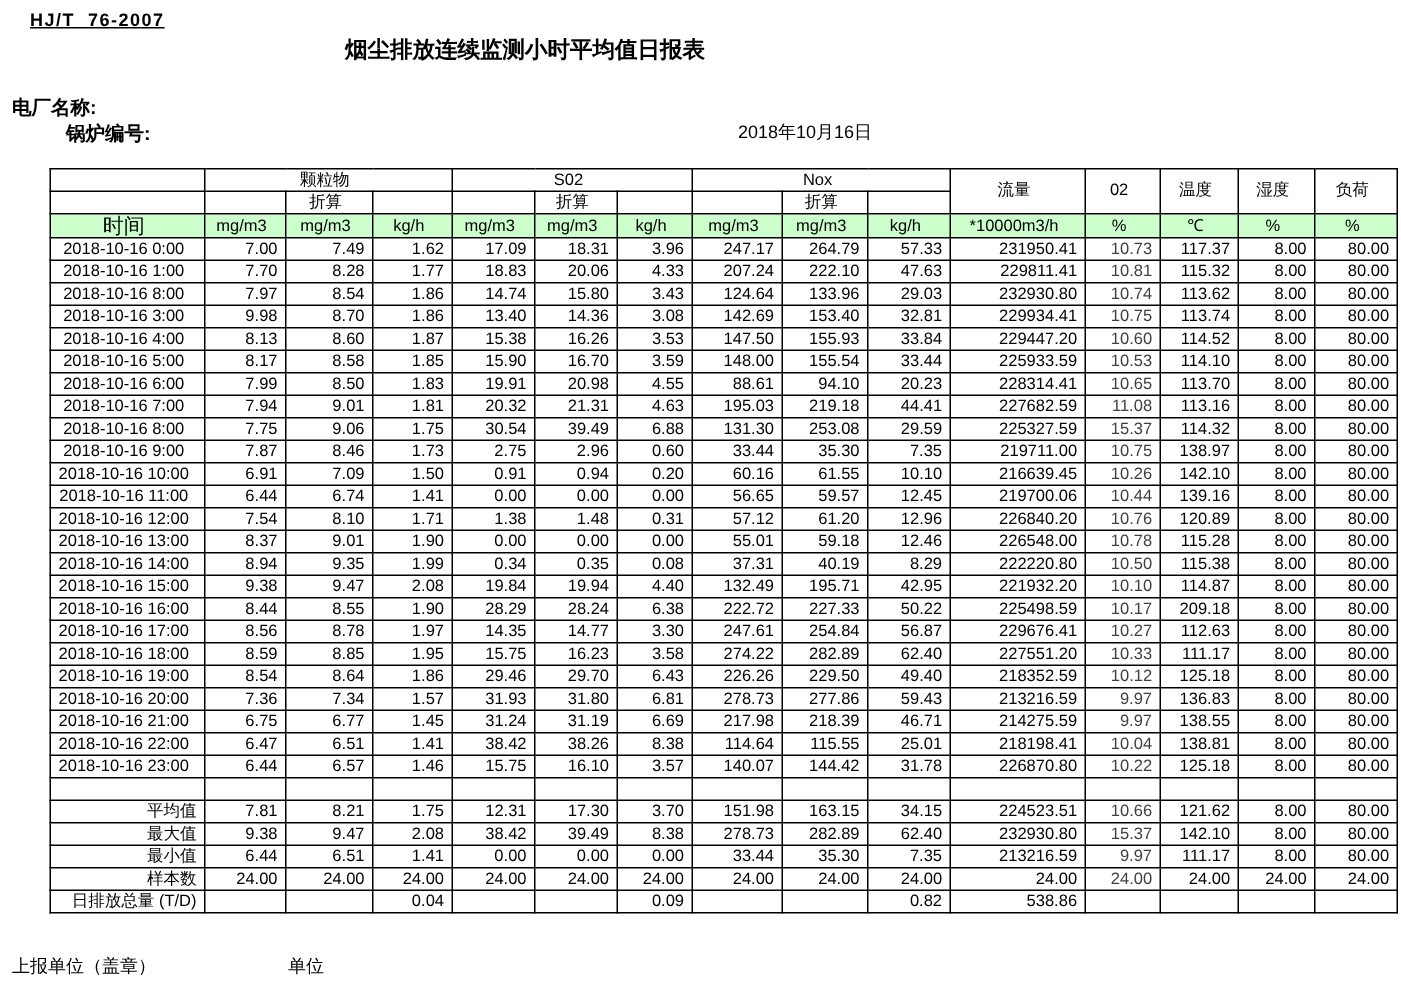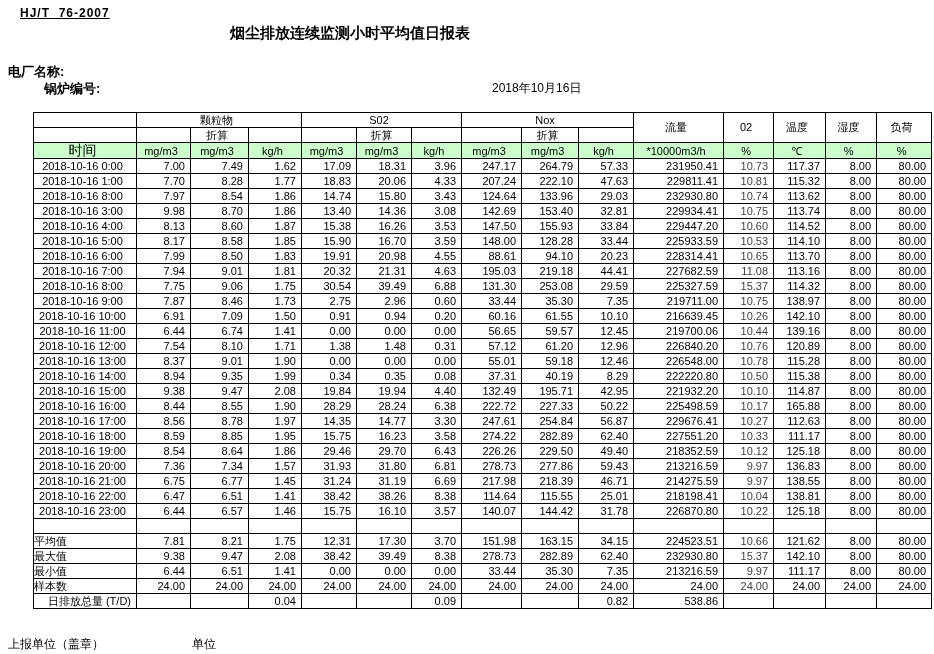--- a/index.html
+++ b/index.html
@@ -12,21 +12,21 @@
   .date{position:absolute;left:492px;top:80px;font-size:12px;}
   table.report{position:absolute;left:33px;top:112px;border-collapse:collapse;table-layout:fixed;width:898px;}
   table.report td{border:1px solid #000;height:14px;font-size:11px;line-height:1.1;
         padding:0 5px 0 0;overflow:hidden;white-space:nowrap;vertical-align:middle;}
   .h td{height:13px;text-align:center;font-size:12px;padding:0;}
   .units td{height:19px;background:#ccffcc;text-align:center;font-size:11px;padding:0;}
   .units td.time-h{font-size:14px;}
   td.tcol{text-align:center;padding-right:6px;}
   td.num{text-align:right;}
   td.o2{color:#3f3f3f;}
-  td.sum-label{padding-right:3px;border-left:none;}
+  td.sum-label{text-align:right;padding-right:3px;border-left:none;}
   td.sum-label.lbl-left{text-align:right;padding-left:2px;}
   .foot1{position:absolute;left:8px;top:620px;font-size:12px;}
   .foot2{position:absolute;left:8px;top:636px;font-size:12px;}
   .foot3{position:absolute;left:192px;top:636px;font-size:12px;}
 </style>
 </head>
 <body>
 
 <div class="page">
   <div class="std">HJ/T  76-2007</div>
@@ -183,21 +183,21 @@
         </tr>
         <tr>
           <td class="tcol">2018-10-16  5:00</td>
           <td class="num">8.17</td>
           <td class="num">8.58</td>
           <td class="num">1.85</td>
           <td class="num">15.90</td>
           <td class="num">16.70</td>
           <td class="num">3.59</td>
           <td class="num">148.00</td>
-          <td class="num">128.28</td>
+          <td class="num">155.54</td>
           <td class="num">33.44</td>
           <td class="num">225933.59</td>
           <td class="num o2">10.53</td>
           <td class="num">114.10</td>
           <td class="num">8.00</td>
           <td class="num">80.00</td>
         </tr>
         <tr>
           <td class="tcol">2018-10-16  6:00</td>
           <td class="num">7.99</td>
@@ -374,21 +374,21 @@
           <td class="num">8.55</td>
           <td class="num">1.90</td>
           <td class="num">28.29</td>
           <td class="num">28.24</td>
           <td class="num">6.38</td>
           <td class="num">222.72</td>
           <td class="num">227.33</td>
           <td class="num">50.22</td>
           <td class="num">225498.59</td>
           <td class="num o2">10.17</td>
-          <td class="num">165.88</td>
+          <td class="num">209.18</td>
           <td class="num">8.00</td>
           <td class="num">80.00</td>
         </tr>
         <tr>
           <td class="tcol">2018-10-16 17:00</td>
           <td class="num">8.56</td>
           <td class="num">8.78</td>
           <td class="num">1.97</td>
           <td class="num">14.35</td>
           <td class="num">14.77</td>

